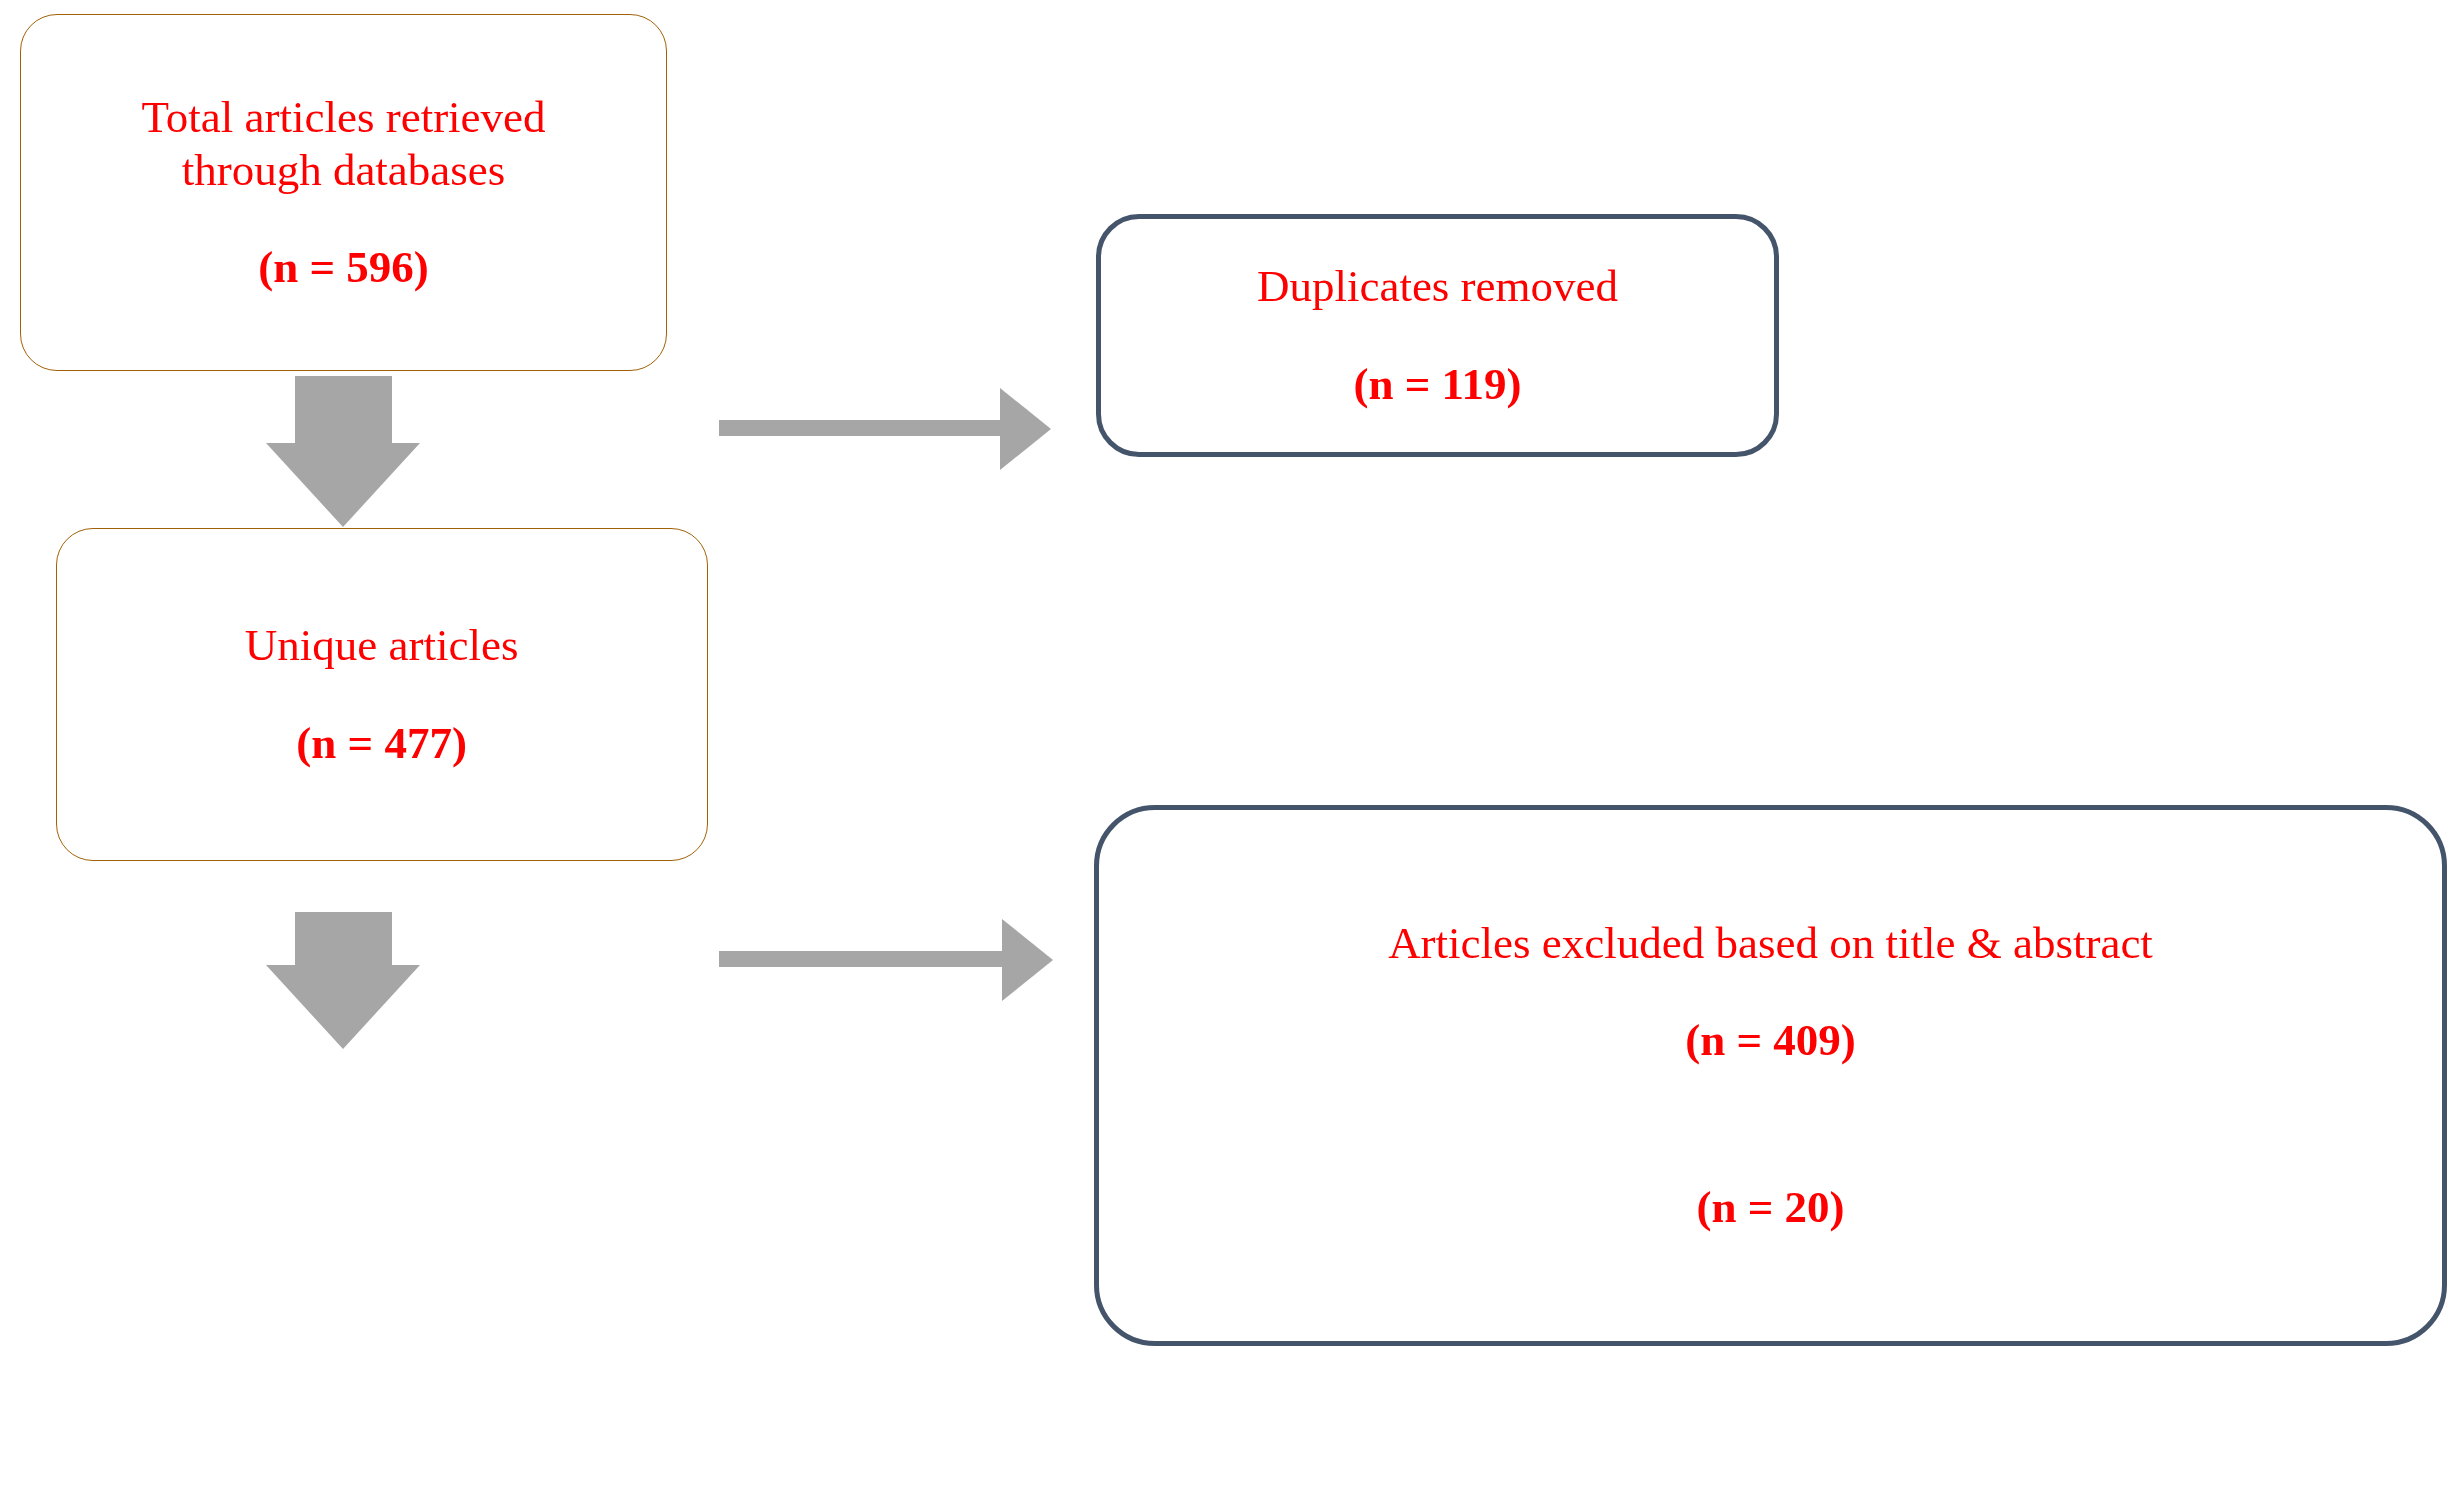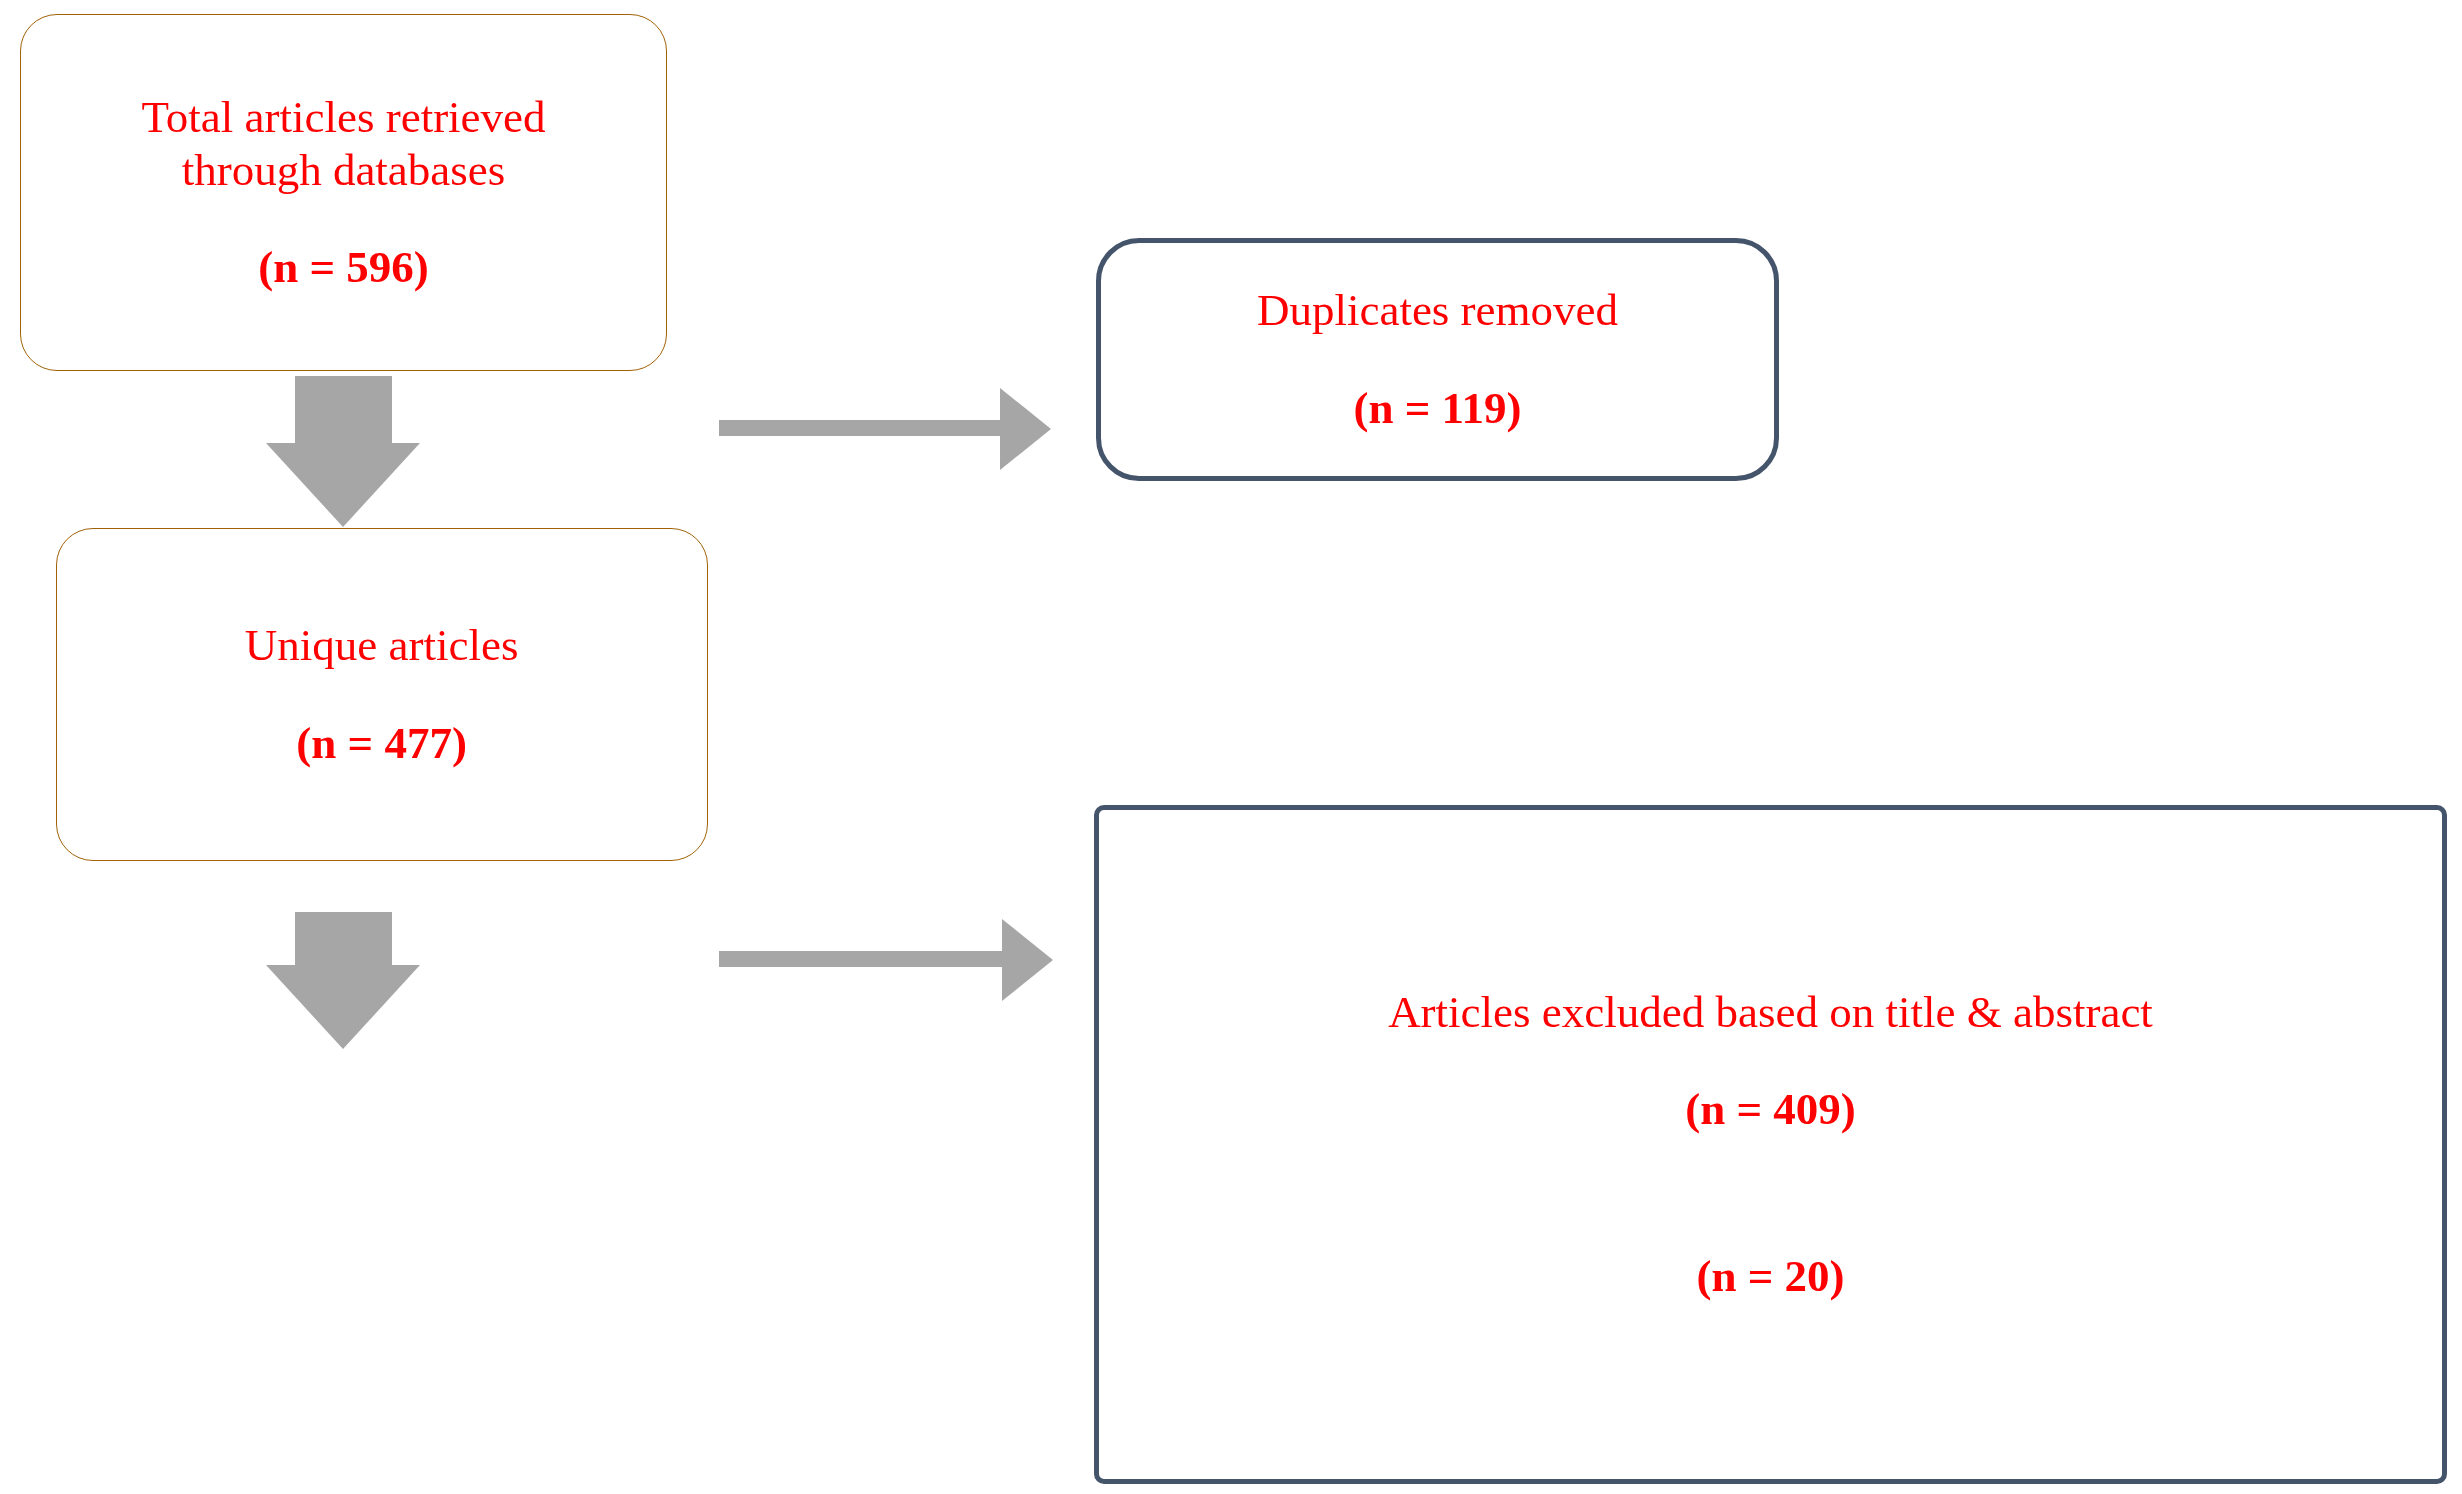--- a/index.html
+++ b/index.html
@@ -102,21 +102,21 @@
   <div class="arrow-down" style="left:261px; top:376px; width:164px; height:151px;">
     <div class="shaft" style="left:34px; top:0; width:97px; height:69px;"></div>
     <div class="head" style="left:5px; top:67px;"></div>
   </div>
 
   <div class="arrow-right" style="left:719px; top:388px; width:333px; height:81px;">
     <div class="shaft" style="left:0; top:32px; width:283px;"></div>
     <div class="head" style="left:281px; top:0;"></div>
   </div>
 
-  <div class="node slate" style="left:1096px; top:214px; width:683px; height:243px;margin-top:24px;">
+  <div class="node slate" style="left:1096px; top:214px; width:683px; height:243px;">
     <div class="line">Duplicates removed</div>
     <div class="gap-md"></div>
     <div class="line count">(n = 119)</div>
   </div>
 
   <div class="node black" style="left:15.7px; top:528px; width:652px; height:333px;margin-left:40px;">
     <div class="line">Unique articles</div>
     <div class="gap-md"></div>
     <div class="line count">(n = 477)</div>
   </div>
@@ -124,21 +124,21 @@
   <div class="arrow-down" style="left:261px; top:912px; width:164px; height:136px;">
     <div class="shaft" style="left:34px; top:0; width:97px; height:54px;"></div>
     <div class="head" style="left:5px; top:53px;"></div>
   </div>
 
   <div class="arrow-right" style="left:719px; top:919px; width:335px; height:81px;">
     <div class="shaft" style="left:0; top:32px; width:284px;"></div>
     <div class="head" style="left:283px; top:0;"></div>
   </div>
 
-  <div class="node slate big" style="left:1094px; top:805px; width:1353px; height:679px;border-radius:10px;">
+  <div class="node slate big" style="left:1094px; top:805px; width:1353px; height:541px;">
     <div class="line">Articles excluded based on title &amp; abstract</div>
     <div class="gap-md"></div>
     <div class="line count">(n = 409)</div>
     <div class="gap-lg"></div>
     <div class="gap-sm"></div>
     <div class="gap-sm"></div>
     <div class="line count">(n = 20)</div>
   </div>
 
 

